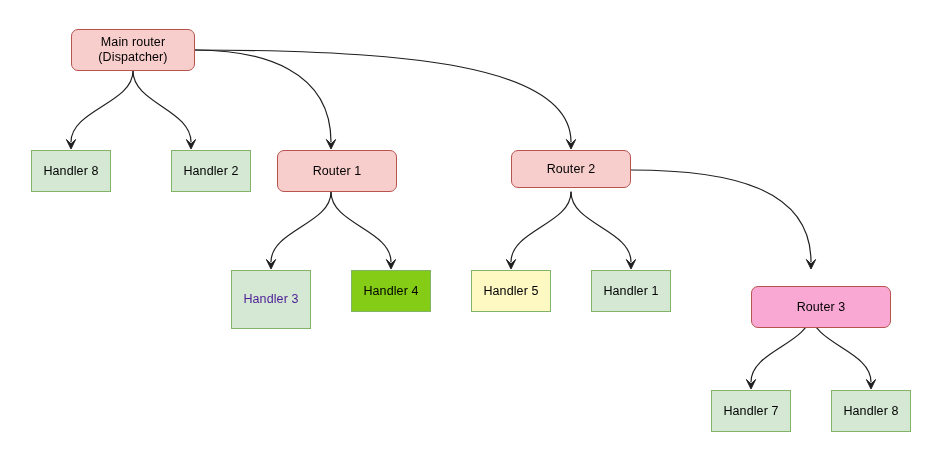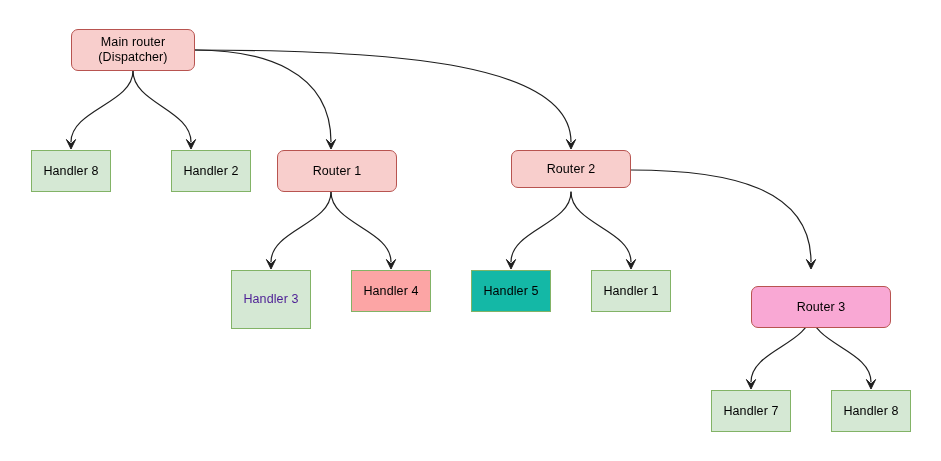--- a/index.html
+++ b/index.html
@@ -115,21 +115,21 @@
     </svg>
 
   <div id="node-layer">
       <div class="node node-router" style="left: 71px; top: 29px; width: 124px; height: 42px; background: rgb(248, 206, 204); border-color: rgb(184, 84, 80); color: rgb(0, 0, 0);"><span>Main router
 (Dispatcher)</span></div>
       <div class="node node-handler" style="left: 31px; top: 150px; width: 80px; height: 42px; background: rgb(213, 232, 212); border-color: rgb(130, 179, 102); color: rgb(0, 0, 0);"><span>Handler 8</span></div>
       <div class="node node-handler" style="left: 151px; top: 150px; width: 80px; height: 42px; background: rgb(213, 232, 212); border-color: rgb(130, 179, 102); color: rgb(0, 0, 0); margin-left: 20px;"><span>Handler 2</span></div>
       <div class="node node-router" style="left: 271px; top: 150px; width: 120px; height: 42px; background: rgb(248, 206, 204); border-color: rgb(184, 84, 80); color: rgb(0, 0, 0); margin-left: 6px;"><span>Router 1</span></div>
       <div class="node node-router" style="left: 511px; top: 150px; width: 120px; height: 38px; background: rgb(248, 206, 204); border-color: rgb(184, 84, 80); color: rgb(0, 0, 0);"><span>Router 2</span></div>
       <div class="node node-handler" style="left: 231px; top: 270px; width: 80px; height: 59px; background: rgb(213, 232, 212); border-color: rgb(130, 179, 102); color: #4c1d95;"><span>Handler 3</span></div>
-      <div class="node node-handler" style="left: 351px; top: 270px; width: 80px; height: 42px; background: #fca5a5; border-color: rgb(130, 179, 102); color: rgb(0, 0, 0);"><span>Handler 4</span></div>
-      <div class="node node-handler" style="left: 471px; top: 270px; width: 80px; height: 42px; background: #14b8a6; border-color: rgb(130, 179, 102); color: rgb(0, 0, 0);"><span>Handler 5</span></div>
+      <div class="node node-handler" style="left: 351px; top: 270px; width: 80px; height: 42px; background: #84cc16; border-color: rgb(130, 179, 102); color: rgb(0, 0, 0);"><span>Handler 4</span></div>
+      <div class="node node-handler" style="left: 471px; top: 270px; width: 80px; height: 42px; background: #fef9c3; border-color: rgb(130, 179, 102); color: rgb(0, 0, 0);"><span>Handler 5</span></div>
       <div class="node node-handler" style="left: 591px; top: 270px; width: 80px; height: 42px; background: rgb(213, 232, 212); border-color: rgb(130, 179, 102); color: rgb(0, 0, 0);"><span>Handler 1</span></div>
       <div class="node node-router" style="left: 751px; top: 270px; width: 140px; height: 42px; background: #f9a8d4; border-color: rgb(184, 84, 80); color: rgb(0, 0, 0); margin-top: 16px;"><span>Router 3</span></div>
       <div class="node node-handler" style="left: 711px; top: 390px; width: 80px; height: 42px; background: rgb(213, 232, 212); border-color: rgb(130, 179, 102); color: rgb(0, 0, 0);"><span>Handler 7</span></div>
       <div class="node node-handler" style="left: 831px; top: 390px; width: 80px; height: 42px; background: rgb(213, 232, 212); border-color: rgb(130, 179, 102); color: rgb(0, 0, 0);"><span>Handler 8</span></div>
     </div>
 
 </div>
 
 </body></html>

